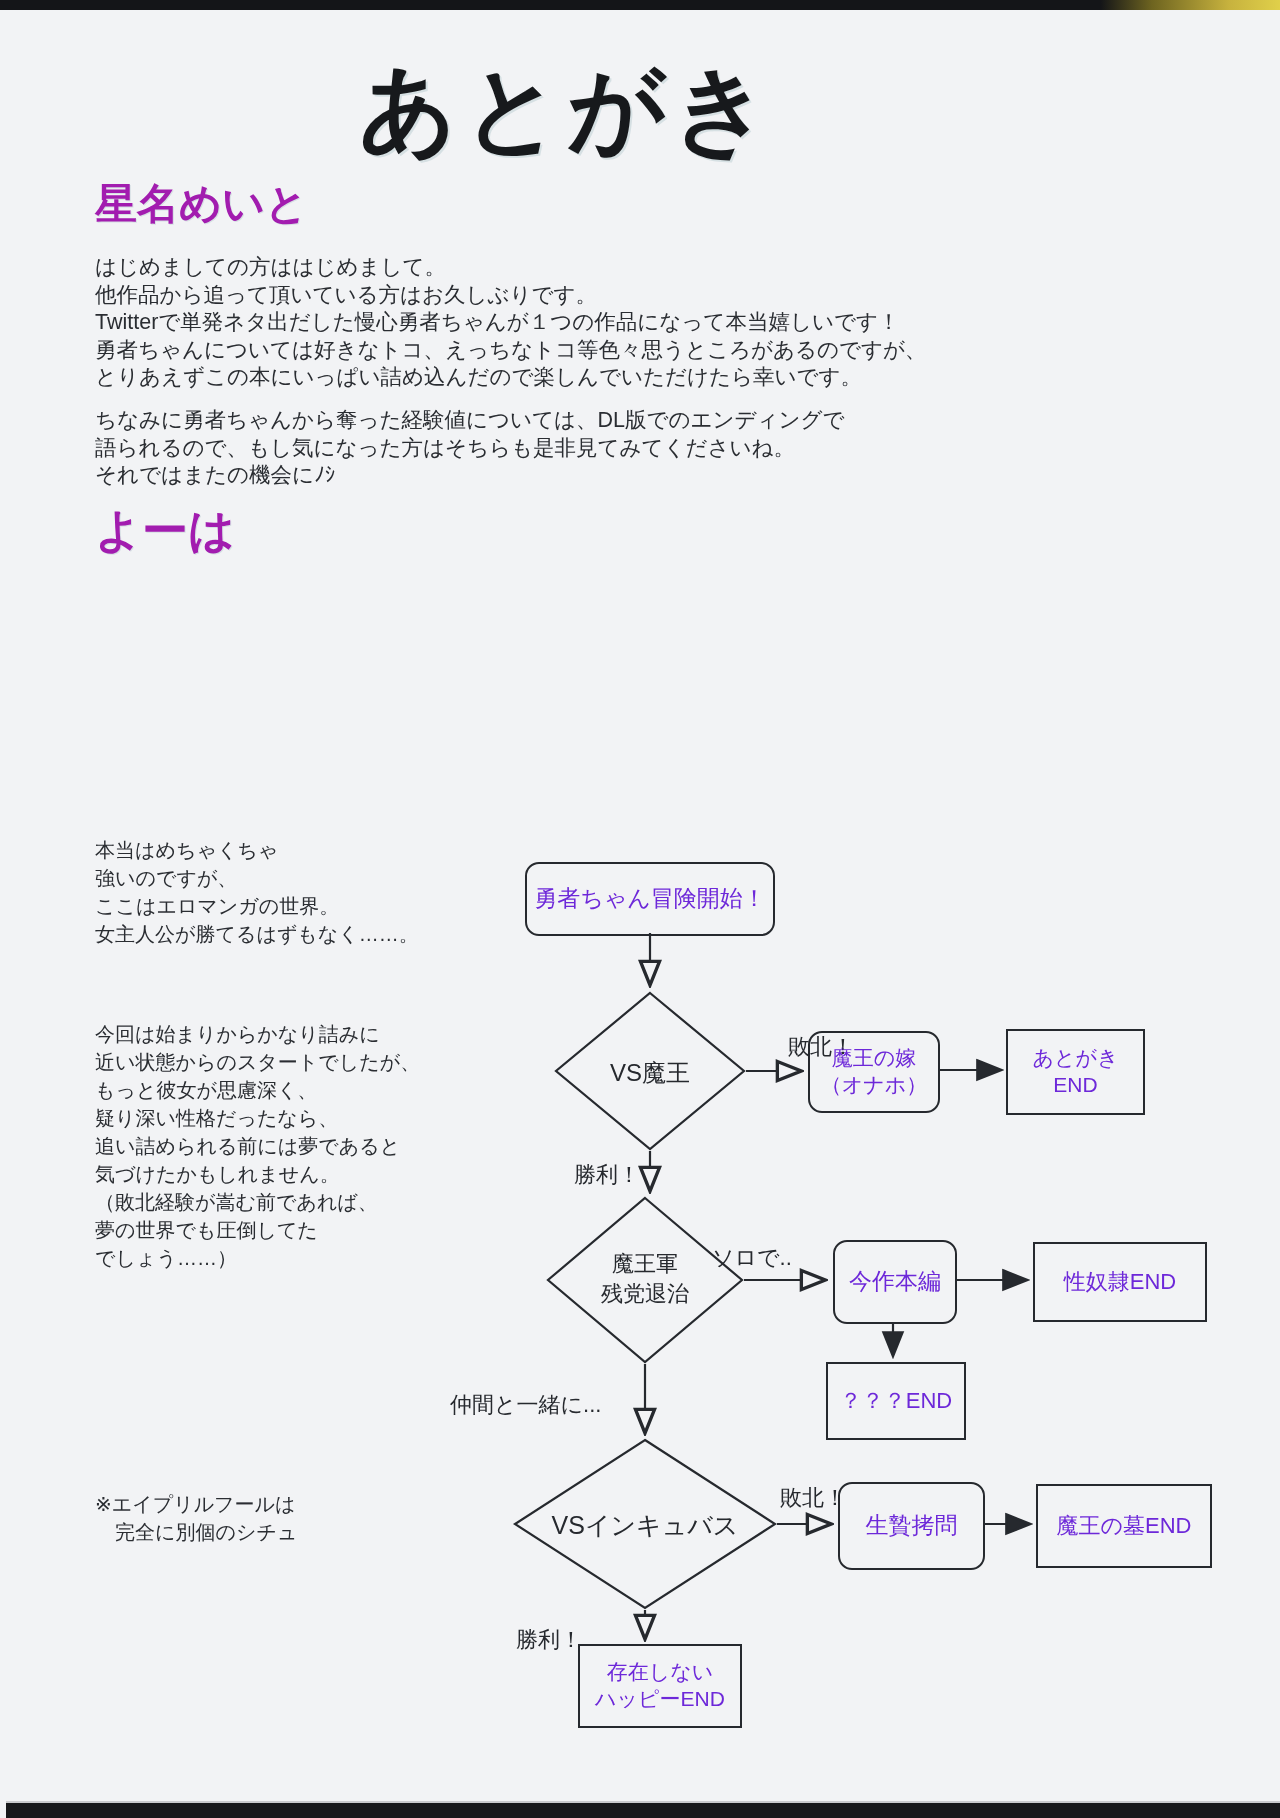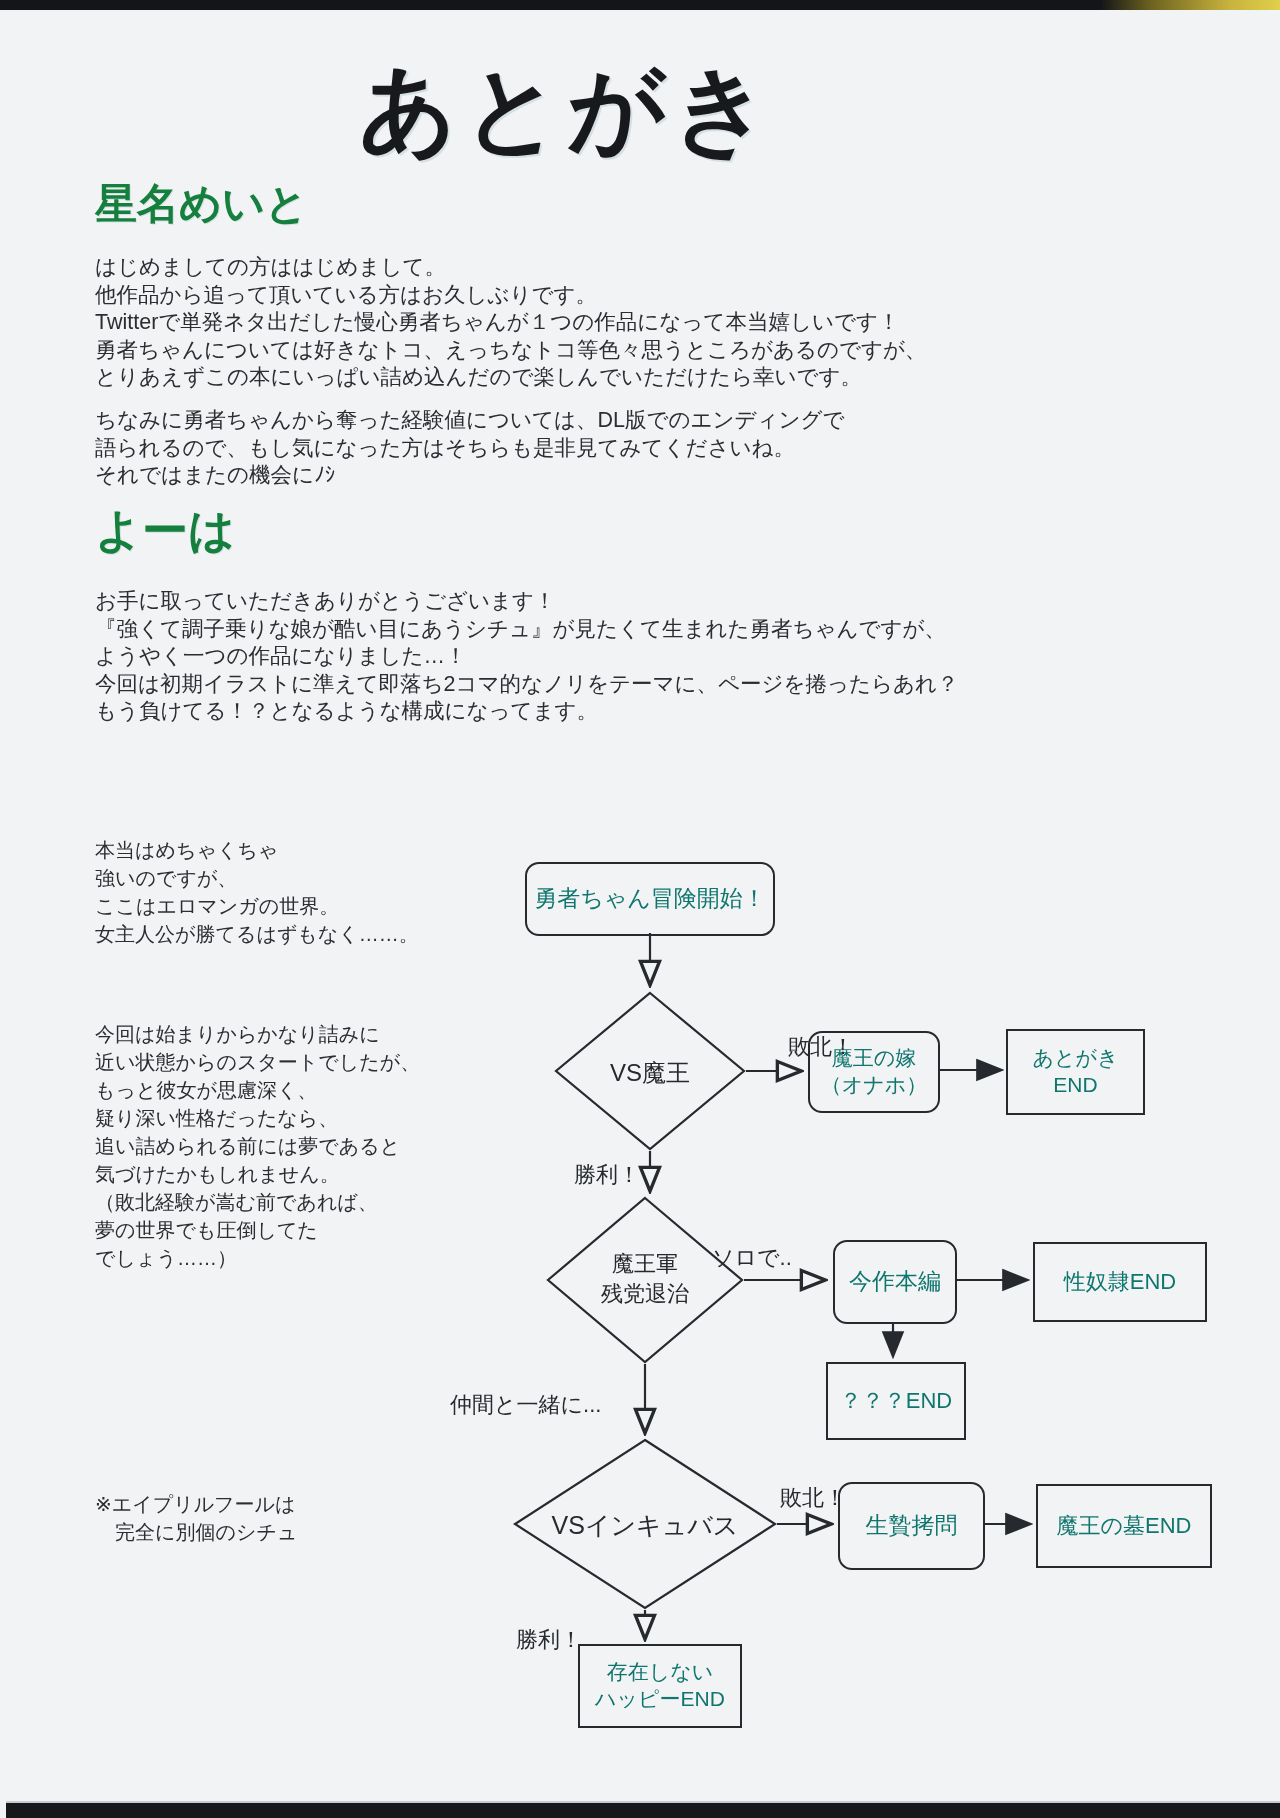--- a/index.html
+++ b/index.html
@@ -17,38 +17,38 @@
     box-shadow:0 -2px 0 #c9cacd;
   }
   .abs{position:absolute;}
   .pre{white-space:pre-line;}
   .page-title{
     left:0;top:46px;width:1135px;text-align:center;
     font-size:96px;font-weight:bold;letter-spacing:6px;color:#17191c;
     text-shadow:2px 2px 0 rgba(90,140,150,0.18);
   }
   .h-name{
-    left:95px;font-weight:bold;color:#15803d;
+    left:95px;font-weight:bold;color:#a21caf;
     text-shadow:1px 1px 0 rgba(90,140,150,0.18);
   }
   .h1a{top:176px;font-size:42px;}
   .h1b{top:500px;font-size:46px;}
   .body-text{left:95px;font-size:21.5px;line-height:27.6px;color:#2a2d32;}
   .p1{top:254px;}
   .p2{top:407px;}
   .p3{top:588px;}
   .note{left:95px;font-size:20px;line-height:28px;color:#2a2d32;}
   .n1{top:836px;}
   .n2{top:1020px;}
   .n3{top:1314px;}
   .n4{top:1490px;}
   svg.flow{position:absolute;left:0;top:0;width:1280px;height:1818px;pointer-events:none;}
   .node{
     position:absolute;border:2.2px solid #26292e;display:flex;align-items:center;justify-content:center;
-    text-align:center;white-space:pre-line;line-height:1.28;color:#0f766e;background:transparent;
+    text-align:center;white-space:pre-line;line-height:1.28;color:#6d28d9;background:transparent;
   }
   .rounded{border-radius:14px;}
   .dlabel,.elabel{position:absolute;text-align:center;white-space:pre-line;color:#26292e;}
   .elabel{text-align:left;}
 </style>
 </head>
 <body>
 
 <div class="page">
 
@@ -61,25 +61,20 @@
   <div class="abs body-text pre p1">はじめましての方ははじめまして。
 他作品から追って頂いている方はお久しぶりです。
 Twitterで単発ネタ出だした慢心勇者ちゃんが１つの作品になって本当嬉しいです！
 勇者ちゃんについては好きなトコ、えっちなトコ等色々思うところがあるのですが、
 とりあえずこの本にいっぱい詰め込んだので楽しんでいただけたら幸いです。</div>
   <div class="abs body-text pre p2">ちなみに勇者ちゃんから奪った経験値については、DL版でのエンディングで
 語られるので、もし気になった方はそちらも是非見てみてくださいね。
 それではまたの機会にﾉｼ</div>
 
   <div class="abs h-name h1b">よーは</div>
-  <div class="abs body-text pre p3">お手に取っていただきありがとうございます！
-『強くて調子乗りな娘が酷い目にあうシチュ』が見たくて生まれた勇者ちゃんですが、
-ようやく一つの作品になりました…！
-今回は初期イラストに準えて即落ち2コマ的なノリをテーマに、ページを捲ったらあれ？
-もう負けてる！？となるような構成になってます。</div>
 
   <div class="abs note pre n1">本当はめちゃくちゃ
 強いのですが、
 ここはエロマンガの世界。
 女主人公が勝てるはずもなく……。</div>
   <div class="abs note pre n2">今回は始まりからかなり詰みに
 近い状態からのスタートでしたが、
 もっと彼女が思慮深く、
 疑り深い性格だったなら、
 追い詰められる前には夢であると

